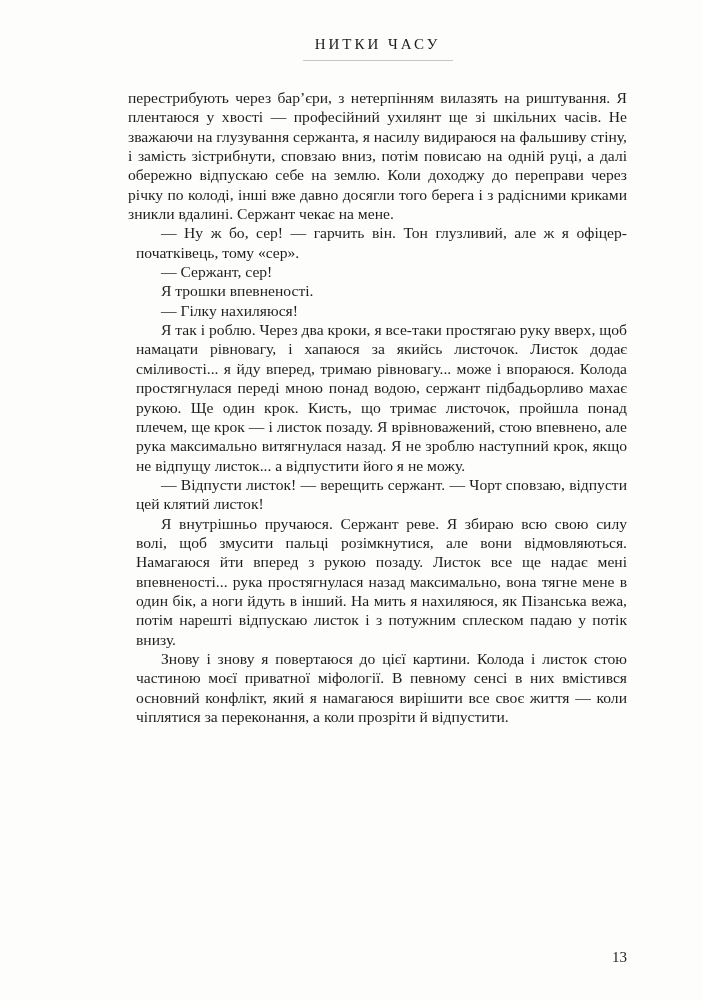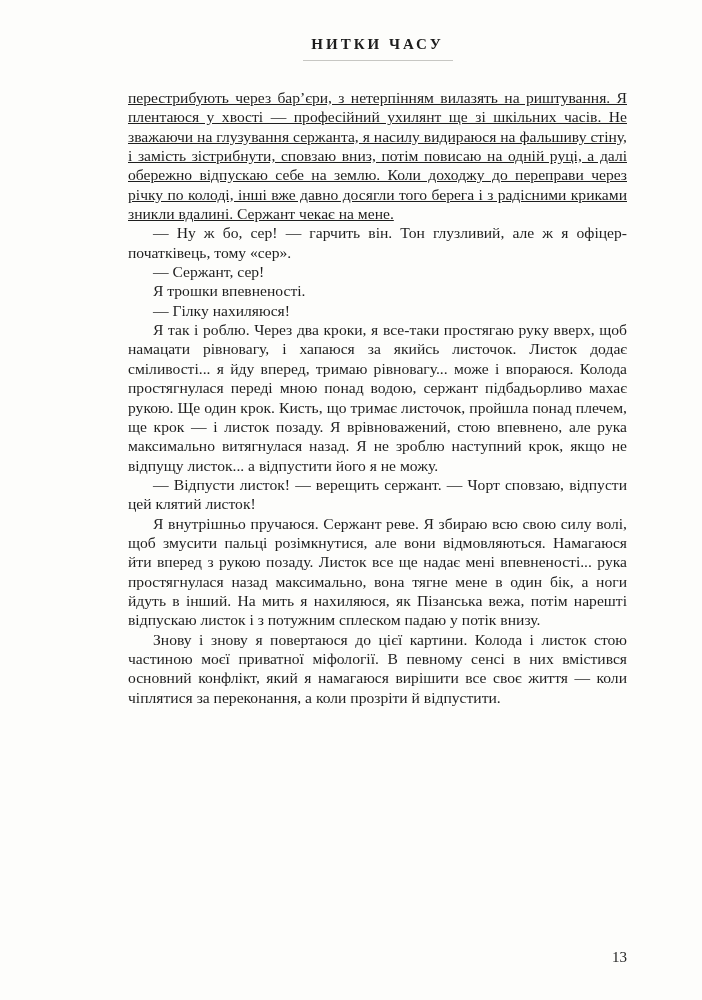--- a/index.html
+++ b/index.html
@@ -21,21 +21,21 @@
   }
   .running-head {
     margin-top: 36px;
     margin-left: 128px;
     width: 499px;
     text-align: center;
   }
   .running-head h1 {
     margin: 0;
     font-size: 15px;
-    font-weight: bold;
+    font-weight: normal;
     letter-spacing: 3px;
     color: #1c1c1c;
   }
   .title-rule {
     margin: 7px auto 0 auto;
     width: 150px;
     height: 0;
     border-top: 1px solid #c7c7c3;
   }
   .body-text {
@@ -46,24 +46,24 @@
     line-height: 19.35px;
     text-align: justify;
     text-justify: inter-word;
   }
   .body-text p {
     margin: 0;
     padding: 0;
   }
   .body-text p.indent {
     text-indent: 25px;
+    margin-left: 8px;
   }
   .body-text p.flush {
     text-indent: 0;
-    text-decoration: underline;
   }
   .page-number {
     position: absolute;
     bottom: 34px;
     left: 128px;
     width: 499px;
     text-align: right;
     font-size: 15px;
     color: #222;
   }

